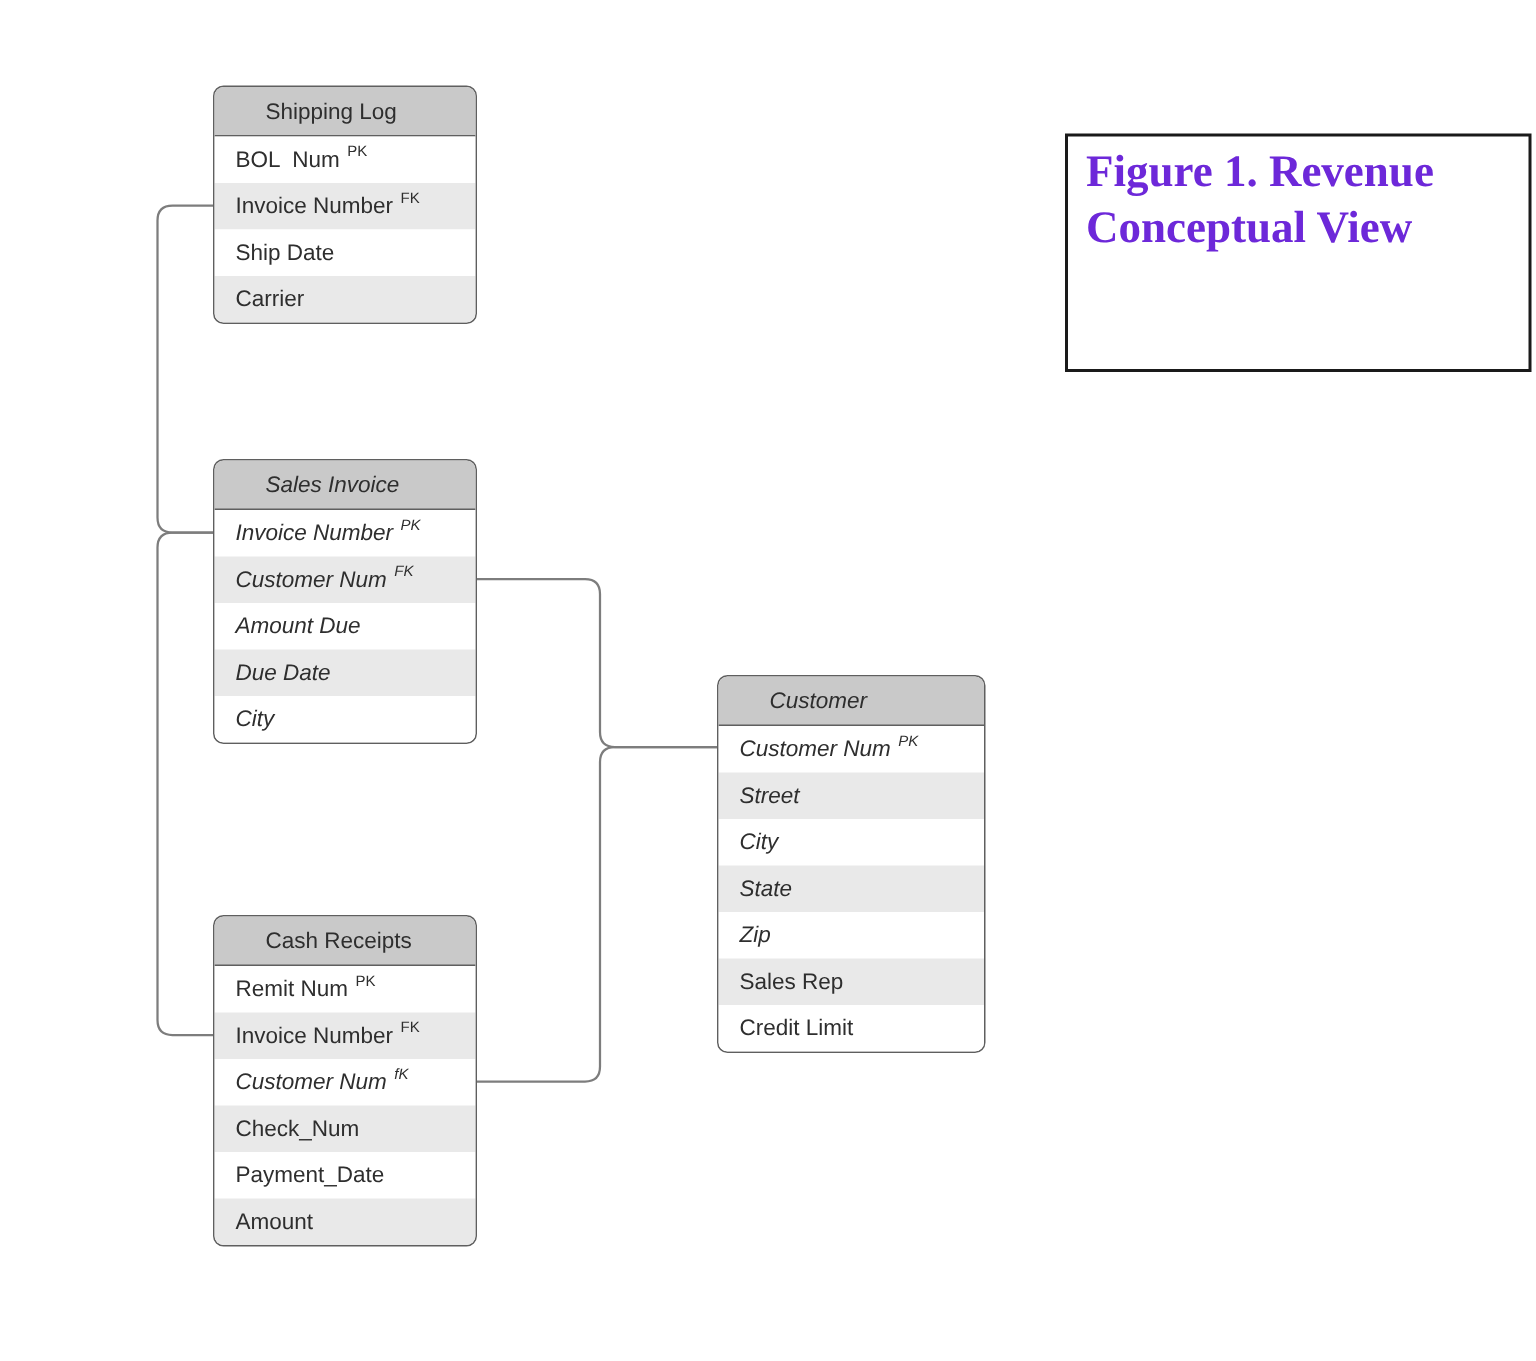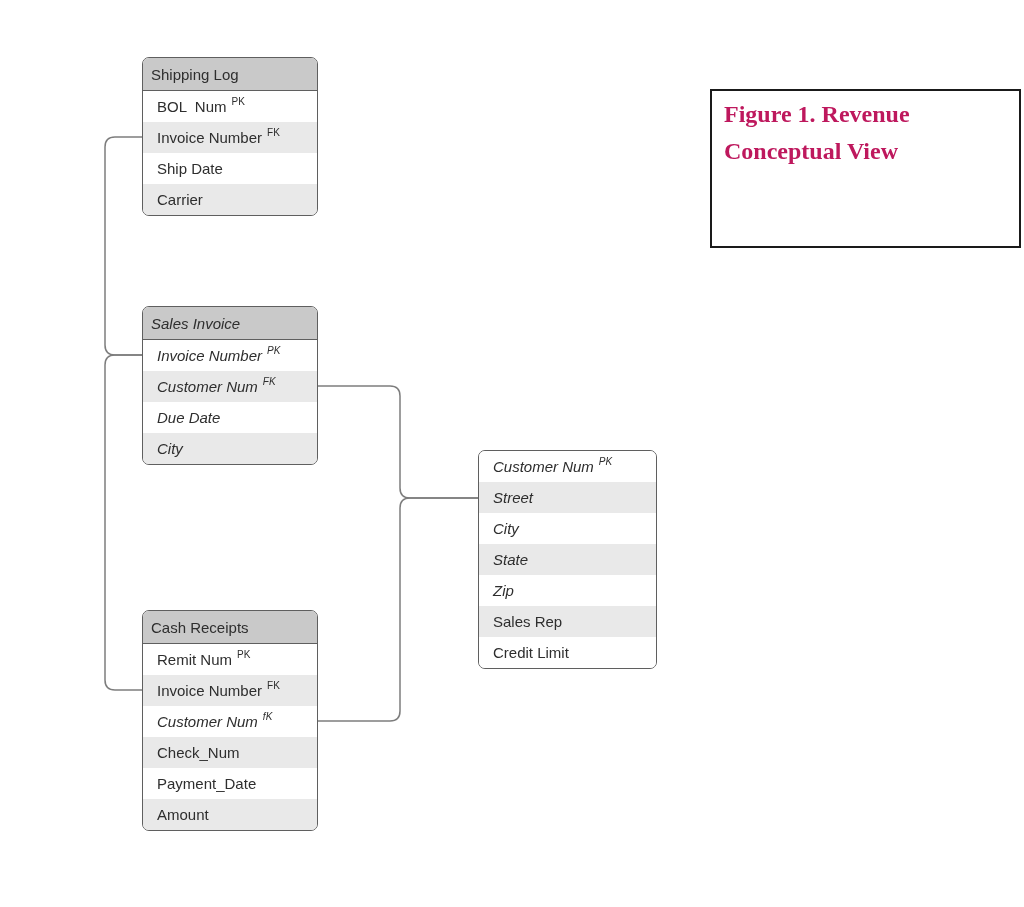--- a/index.html
+++ b/index.html
@@ -36,21 +36,21 @@
     overflow: hidden;
     box-sizing: border-box;
     color: #2e2e2e;
   }
   .entity-header {
     height: 33px;
     background: #c9c9c9;
     border-bottom: 1.6px solid #5f5f5f;
     display: flex;
     align-items: center;
-    padding-left: 8px;
+    padding-left: 34px;
     font-size: 15px;
     box-sizing: border-box;
   }
   .entity-rows .entity-row {
     height: 31px;
     display: flex;
     align-items: center;
     padding-left: 14px;
     font-size: 15px;
     background: #ffffff;
@@ -76,23 +76,23 @@
     position: absolute;
     left: 710px;
     top: 89px;
     width: 311px;
     height: 159px;
     border: 2.5px solid #1a1a1a;
     box-sizing: border-box;
     padding: 5px 6px 0 12px;
     font-family: "Liberation Serif", serif;
     font-weight: bold;
-    font-size: 24px;
+    font-size: 30px;
     line-height: 37px;
-    color: #be185d;
+    color: #6d28d9;
     background: #ffffff;
   }
 </style>
 </head>
 <body>
 
 <div class="canvas">
 
   <svg class="connectors" viewBox="0 0 1024 907" xmlns="http://www.w3.org/2000/svg">
     <path d="M 142 137 H 115 Q 105 137 105 147 V 345 Q 105 355 115 355 H 142"></path>
@@ -130,20 +130,23 @@
     <div class="entity-rows">
       <div class="entity-row it">
         <span class="lbl">Invoice Number</span>
         <span class="keysup">PK</span>
       </div>
       <div class="entity-row it">
         <span class="lbl">Customer Num</span>
         <span class="keysup">FK</span>
       </div>
       <div class="entity-row it">
+        <span class="lbl">Amount Due</span>
+      </div>
+      <div class="entity-row it">
         <span class="lbl">Due Date</span>
       </div>
       <div class="entity-row it">
         <span class="lbl">City</span>
       </div>
     </div>
   </div>
 
   <div class="entity" style="left:142px; top:610px; width:176px;">
     <div class="entity-header">
@@ -168,20 +171,23 @@
       <div class="entity-row">
         <span class="lbl">Payment_Date</span>
       </div>
       <div class="entity-row">
         <span class="lbl">Amount</span>
       </div>
     </div>
   </div>
 
   <div class="entity" style="left:478px; top:450px; width:179px;">
+    <div class="entity-header it">
+      <span>Customer</span>
+    </div>
     <div class="entity-rows">
       <div class="entity-row it">
         <span class="lbl">Customer Num</span>
         <span class="keysup">PK</span>
       </div>
       <div class="entity-row it">
         <span class="lbl">Street</span>
       </div>
       <div class="entity-row it">
         <span class="lbl">City</span>

